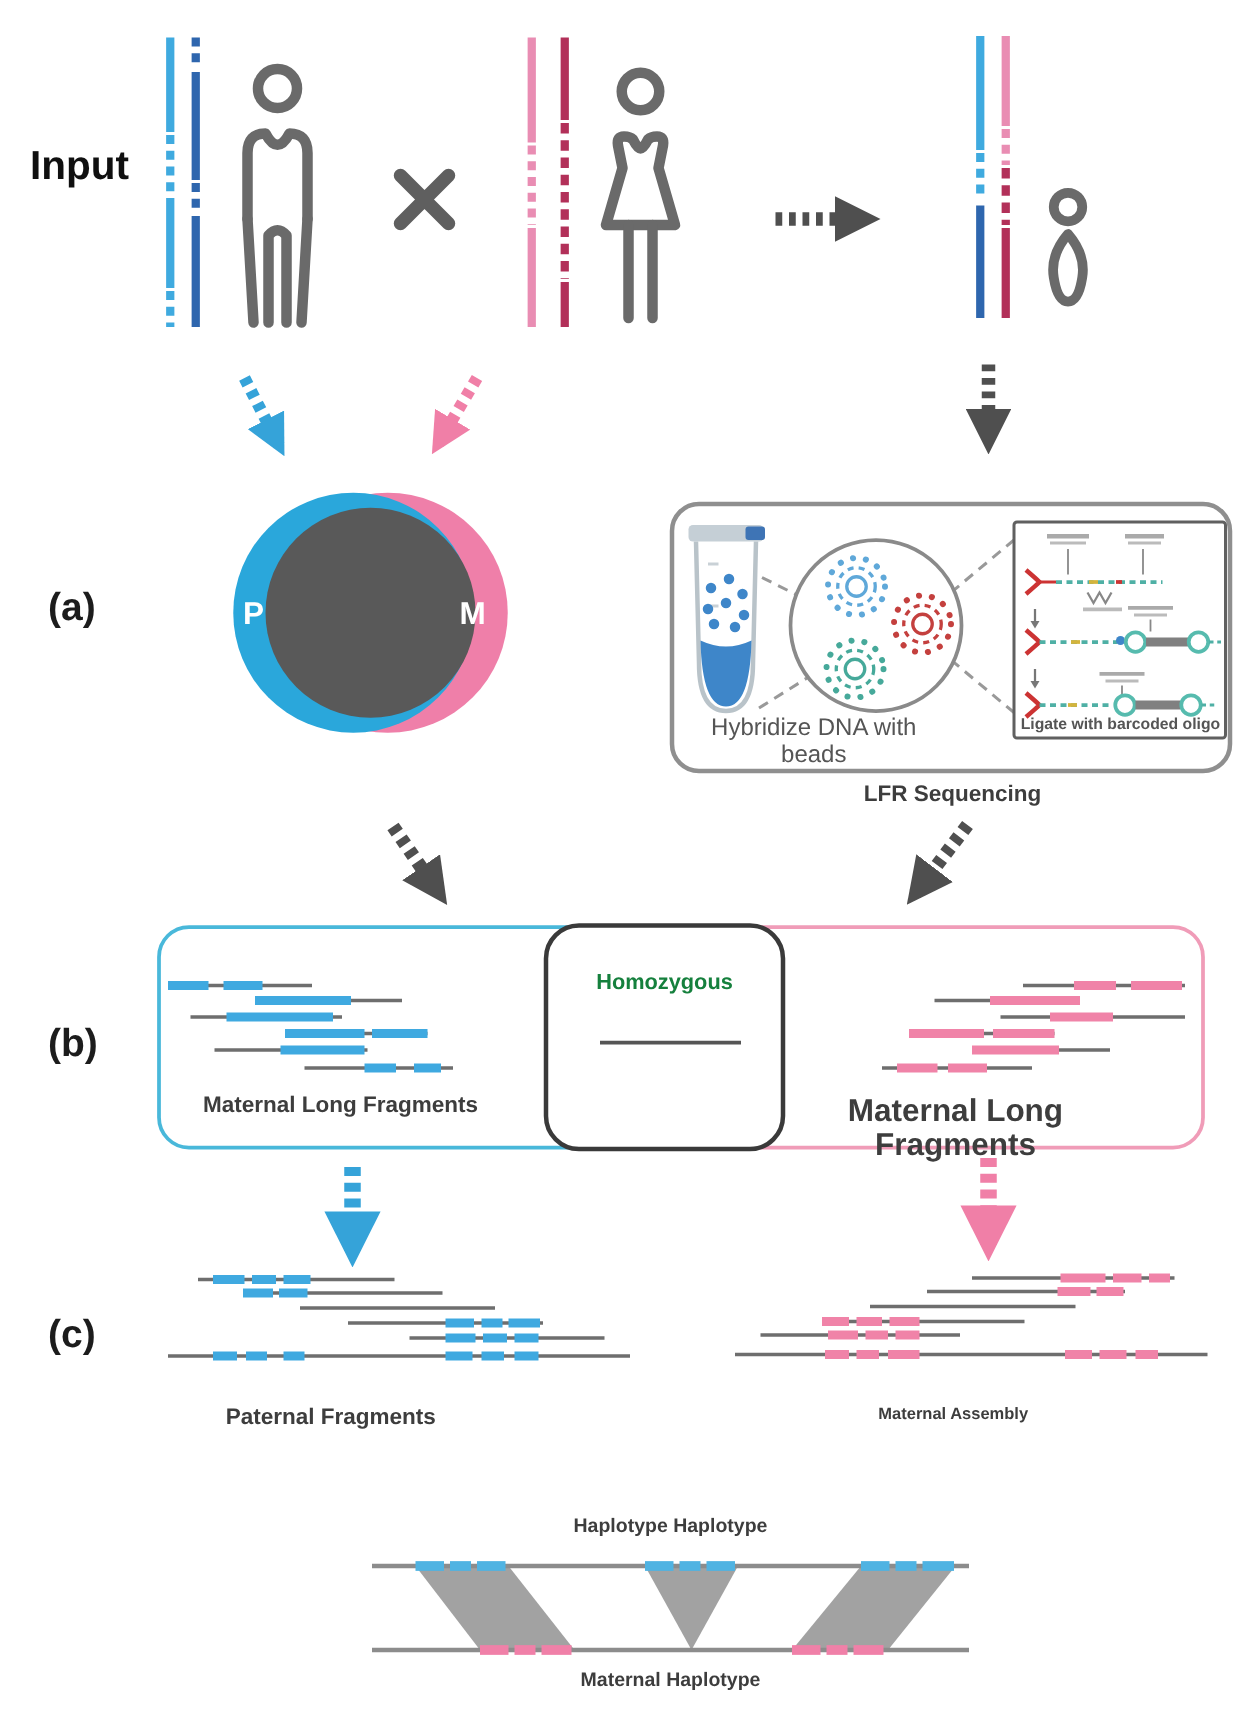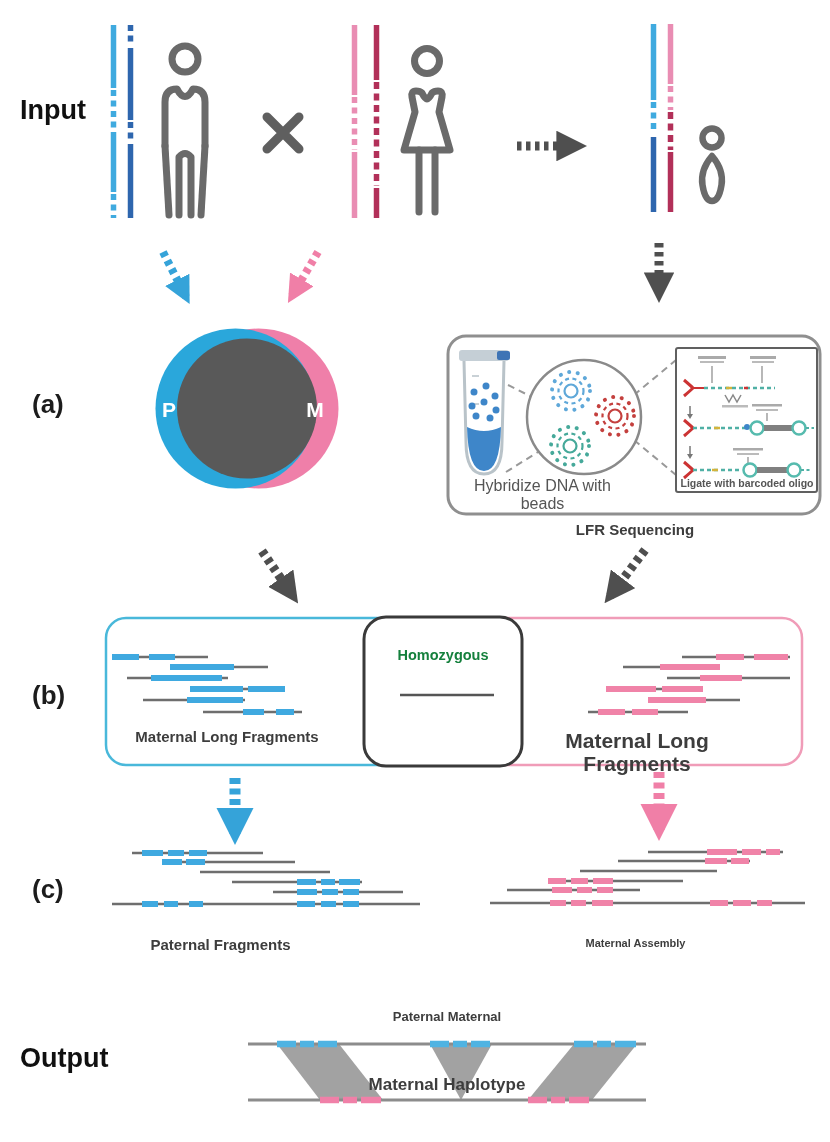--- a/index.html
+++ b/index.html
@@ -375,17 +375,16 @@
 
 <div class="lbl sec" style="left:32px;top:681px;width:60px;">(b)</div>
 <div class="lbl" style="left:378px;top:648px;width:130px;font-size:14.5px;color:#15803d;">Homozygous</div>
 <div class="lbl" style="left:118px;top:729px;width:218px;font-size:15px;">Maternal Long Fragments</div>
 <div class="lbl" style="left:528px;top:729px;width:218px;font-size:21px;">Maternal Long Fragments</div>
 
 <div class="lbl sec" style="left:32px;top:875px;width:60px;">(c)</div>
 <div class="lbl" style="left:118px;top:937px;width:205px;font-size:15px;">Paternal Fragments</div>
 <div class="lbl" style="left:533px;top:937px;width:205px;font-size:11px;">Maternal Assembly</div>
 
-<div class="lbl big" style="left:20px;top:1044px;width:130px;">Output</div>
-<div class="lbl" style="left:347px;top:1010px;width:200px;font-size:13px;">Paternal Maternal</div>
-<div class="lbl" style="left:347px;top:1076px;width:200px;font-size:17px;">Maternal Haplotype</div>
+<div class="lbl" style="left:347px;top:1010px;width:200px;font-size:13px;">Haplotype Haplotype</div>
+<div class="lbl" style="left:347px;top:1113px;width:200px;font-size:13px;">Maternal Haplotype</div>
 
 </div>
 
 </body></html>

